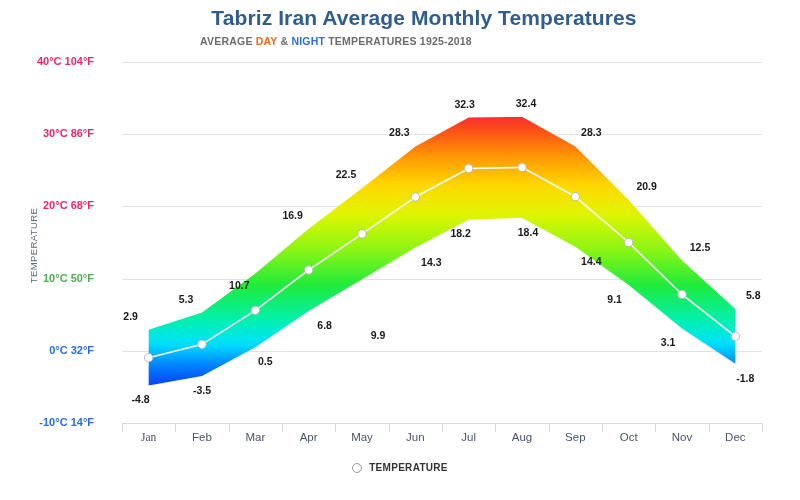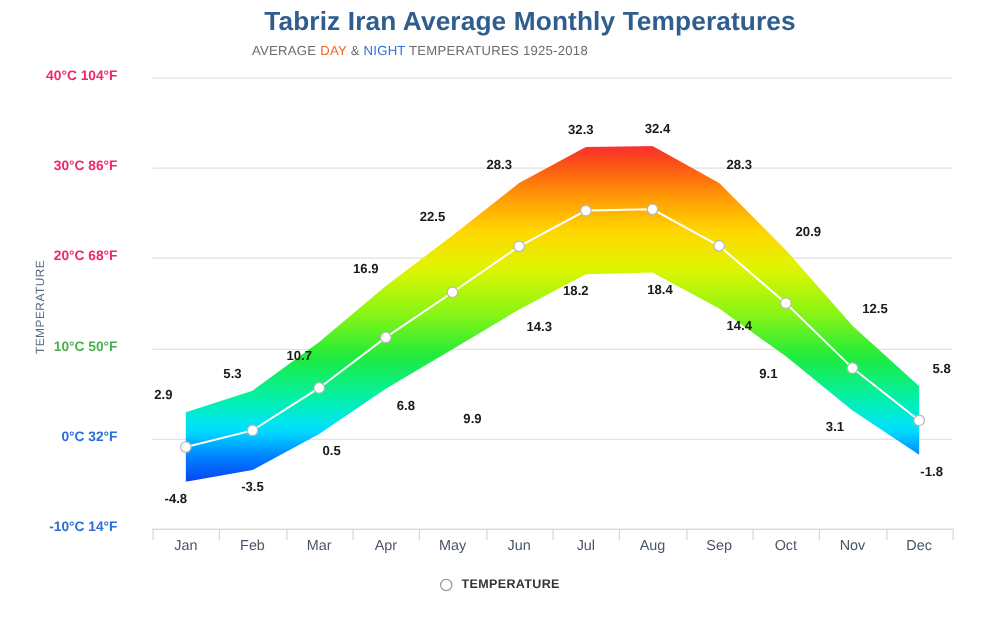--- a/index.html
+++ b/index.html
@@ -12,21 +12,21 @@
   }
   #chart-root{position:relative;width:800px;height:500px;}
 
   
   .title{
     position:absolute;left:0;top:6px;width:800px;text-align:center;
     font-size:21px;font-weight:bold;color:#2e5d8e;letter-spacing:.1px;padding-left:24px;
   }
   .subtitle{
     position:absolute;left:0;top:35px;width:672px;text-align:center;
-    font-size:10.5px;font-weight:normal;color:#6b6b6b;letter-spacing:.2px;
+    font-size:10.5px;font-weight:bold;color:#6b6b6b;letter-spacing:.2px;
   }
   .subtitle .day{color:#f26522;}
   .subtitle .night{color:#2b6fd6;}
 
   
   .y-axis-title{
     position:absolute;left:-27px;top:240px;width:120px;
     transform:rotate(-90deg);transform-origin:center center;
     text-align:center;font-size:9.5px;color:#5a6b80;letter-spacing:.4px;
   }
@@ -179,21 +179,21 @@
       <div class="xtick" style="left: 388.667px;"></div>
       <div class="xtick" style="left: 442px;"></div>
       <div class="xtick" style="left: 495.333px;"></div>
       <div class="xtick" style="left: 548.667px;"></div>
       <div class="xtick" style="left: 602px;"></div>
       <div class="xtick" style="left: 655.333px;"></div>
       <div class="xtick" style="left: 708.667px;"></div>
       <div class="xtick" style="left: 762px;"></div>
     </div>
   <div id="xlabel-layer">
-      <div class="xlabel" style="left: 122px;">Jan</div>
+      <div class="xlabel" style="left: 122px; font-family: Liberation Serif, serif;">Jan</div>
       <div class="xlabel" style="left: 175.333px;">Feb</div>
       <div class="xlabel" style="left: 228.667px;">Mar</div>
       <div class="xlabel" style="left: 282px;">Apr</div>
       <div class="xlabel" style="left: 335.333px;">May</div>
       <div class="xlabel" style="left: 388.667px;">Jun</div>
       <div class="xlabel" style="left: 442px;">Jul</div>
       <div class="xlabel" style="left: 495.333px;">Aug</div>
       <div class="xlabel" style="left: 548.667px;">Sep</div>
       <div class="xlabel" style="left: 602px;">Oct</div>
       <div class="xlabel" style="left: 655.333px;">Nov</div>

